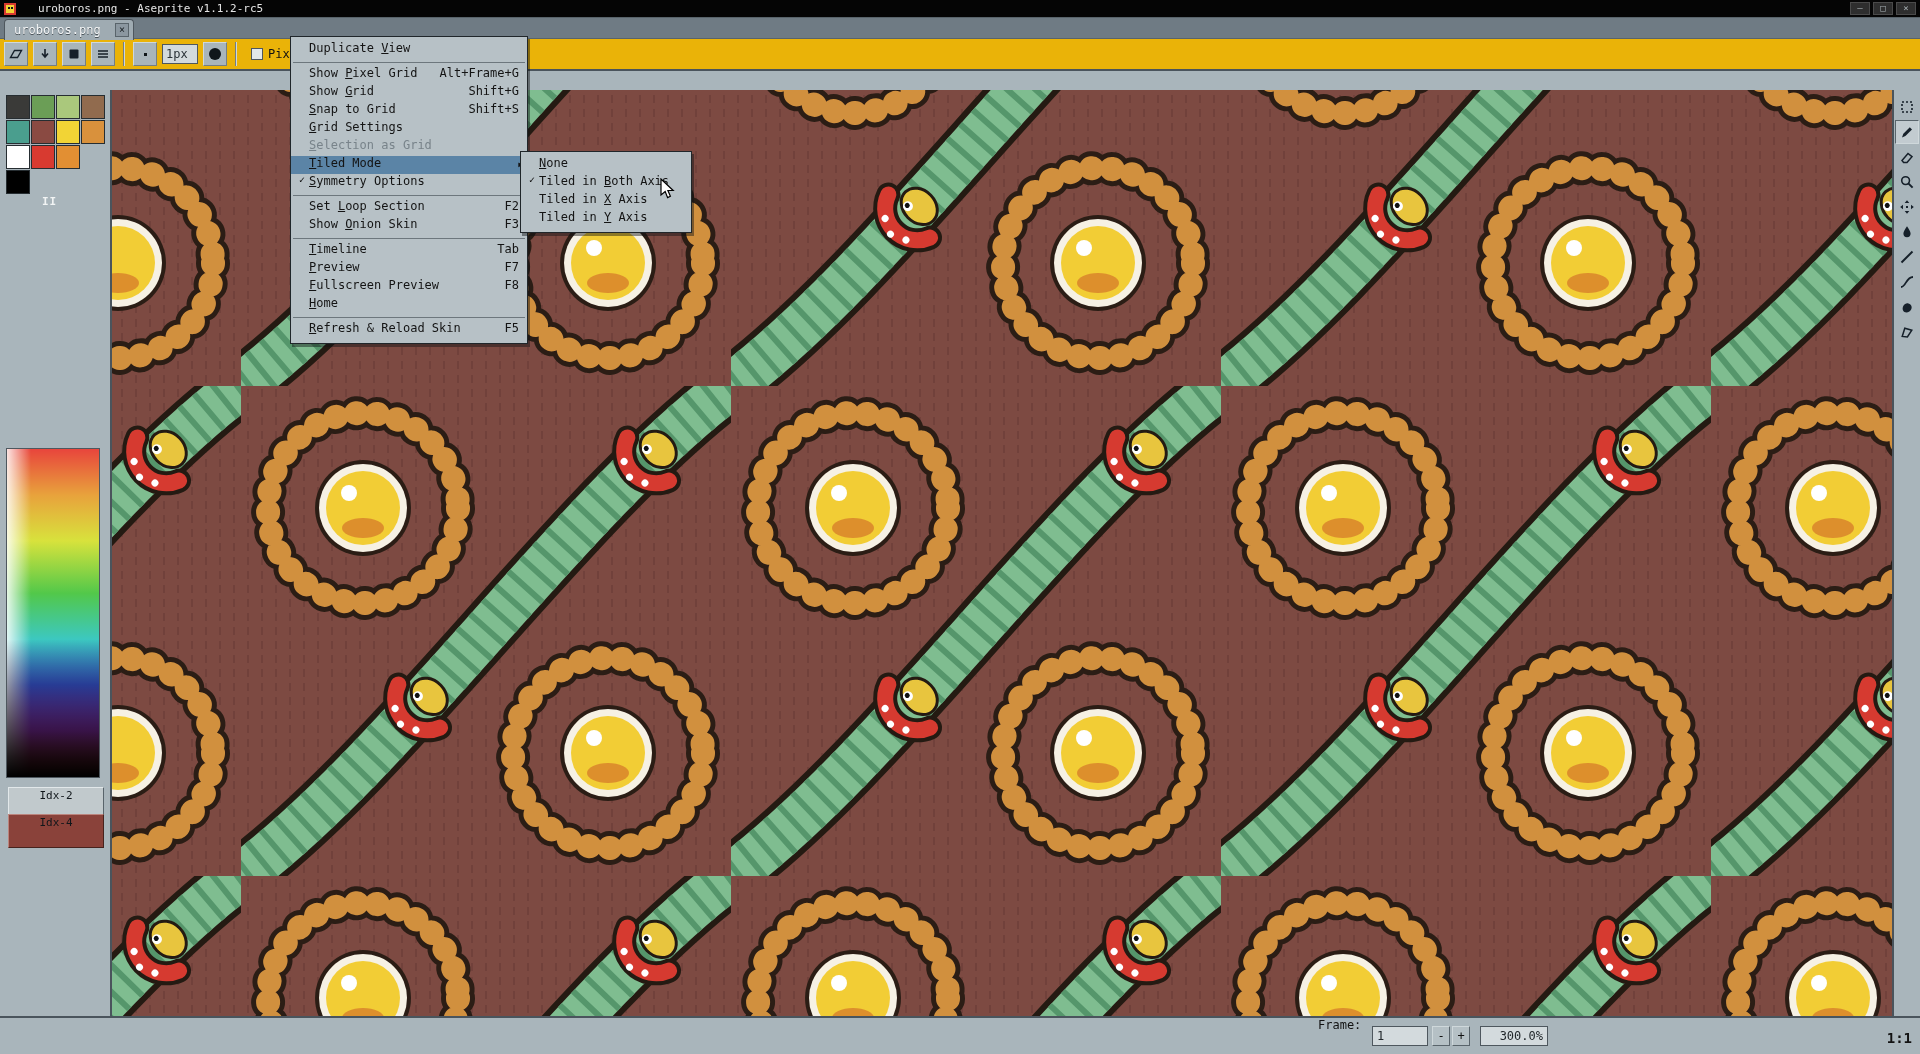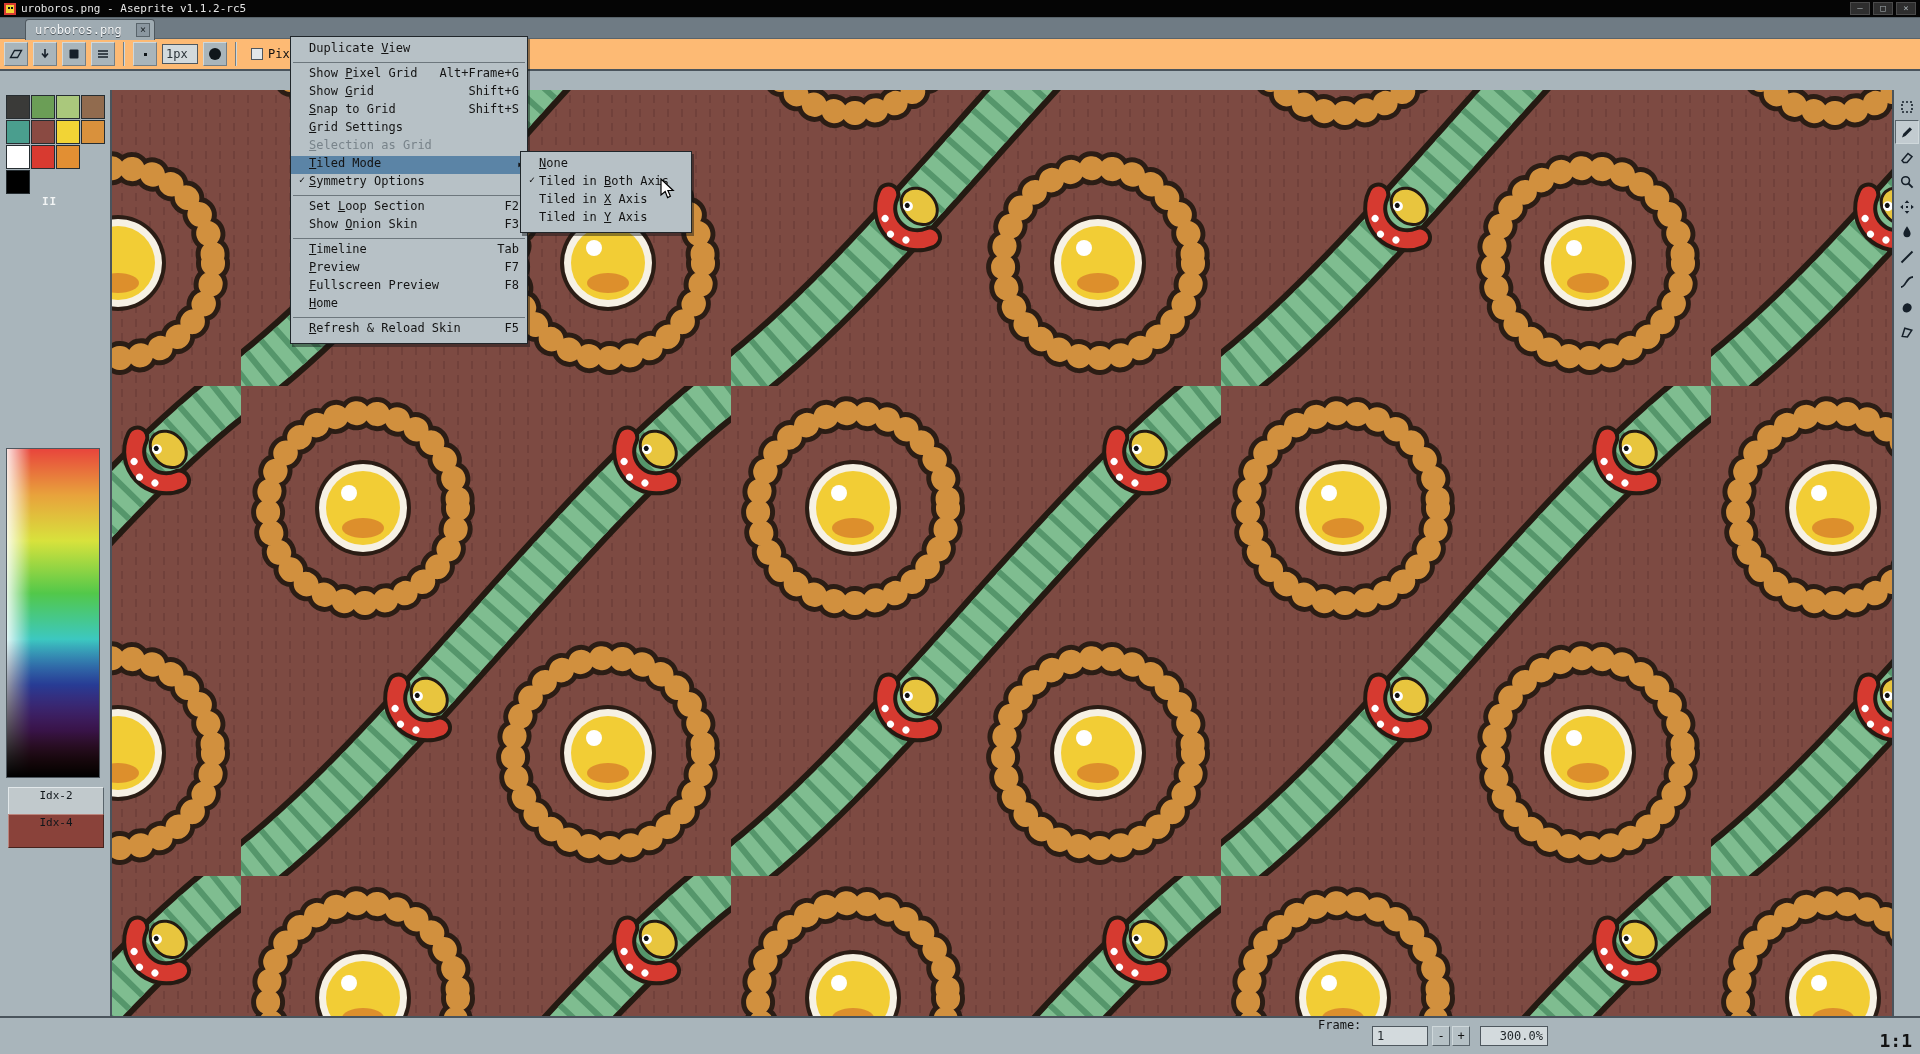--- a/index.html
+++ b/index.html
@@ -2,41 +2,41 @@
 <html><head>
 <meta charset="utf-8">
 <style>
   *{margin:0;padding:0;box-sizing:border-box;}
   html,body{width:1920px;height:1054px;background:#000;overflow:hidden;
     font-family:"DejaVu Sans Mono","DejaVu Sans",monospace;}
   #app{position:relative;width:1920px;height:1054px;background:#a9b5bb;overflow:hidden;}
 
   
   .title-bar{height:17px;background:#050505;color:#e6e6e6;display:flex;align-items:center;
-    gap:5px;padding:0 4px;font-size:11px;}
+    gap:22px;padding:0 4px;font-size:11px;}
   .win-buttons{margin-left:auto;display:flex;gap:3px;}
   .win-btn{width:20px;height:13px;background:#2e2e2e;border:1px solid #4a4a4a;color:#aab2b6;
     font-size:9px;line-height:11px;text-align:center;}
 
   
   .menu-bar{height:19px;background:#a9b5bb;display:flex;padding-left:4px;font-size:12px;color:#121212;}
   .mb-item{padding:0 7px;line-height:19px;white-space:nowrap;}
   .mb-item.open{background:#b7c1c6;box-shadow:inset 1px 1px 0 #59646b;}
 
   
   .tab-bar{height:22px;background:#6f7b84;position:relative;border-top:1px solid #59646b;
     border-bottom:1px solid #59646b;}
   .tab{position:absolute;left:4px;top:1px;width:130px;height:21px;background:#9fabb2;
     border:1px solid #4e575e;border-bottom:none;border-radius:4px 4px 0 0;display:flex;
-    align-items:center;padding:0 4px 0 9px;font-size:12px;color:#f3f5f6;text-shadow:0 1px 0 #4a5258;margin-left:21px;}
+    align-items:center;padding:0 4px 0 9px;font-size:12px;color:#f3f5f6;text-shadow:0 1px 0 #4a5258;}
   .tab-close{margin-left:auto;width:14px;height:14px;background:#8b97a0;border:1px solid #59646b;
     color:#1c2226;font-size:10px;line-height:12px;text-align:center;text-shadow:none;}
 
   
-  .context-bar{height:32px;background:#fdba74;border-bottom:2px solid #4a545c;display:flex;
+  .context-bar{height:32px;background:#eab308;border-bottom:2px solid #4a545c;display:flex;
     align-items:center;gap:5px;padding:0 4px;}
   .cbtn{width:24px;height:24px;background:#a9b5bb;border:1px solid;flex:none;
     border-color:#cfd8db #737e85 #737e85 #cfd8db;display:flex;align-items:center;justify-content:center;}
   .vsep{width:2px;height:24px;border-left:1px solid #737e85;border-right:1px solid #cfd8db;margin:0 3px;flex:none;}
   .size-input{width:36px;height:20px;background:#d3dadd;border:1px solid #4e575e;font-family:inherit;
     font-size:12px;color:#2a3238;padding:0 3px;flex:none;}
   .dot{width:3px;height:3px;background:#10161a;}
   .bigdot{width:12px;height:12px;border-radius:50%;background:#10161a;}
   .checkbox{width:12px;height:12px;background:#e2e7e9;border:1px solid #4e575e;flex:none;margin-left:6px;}
   .cb-label{font-size:12px;color:#121212;white-space:nowrap;}
@@ -73,21 +73,21 @@
   .status-bar{position:absolute;left:0;right:0;bottom:0;height:38px;background:#a9b5bb;
     border-top:2px solid #4a545c;font-size:12px;color:#121212;}
   .frame-label{position:absolute;left:1318px;top:0;}
   .num-input{position:absolute;height:20px;background:#d3dadd;border:1px solid #4e575e;
     font-family:inherit;font-size:12px;color:#22282c;padding:0 4px;}
   #frame-input{left:1372px;top:8px;width:56px;}
   .spin-btn{position:absolute;top:8px;width:18px;height:20px;background:#b5c0c5;border:1px solid;
     border-color:#cfd8db #59646b #59646b #cfd8db;text-align:center;line-height:18px;font-size:12px;}
   #btn-dec{left:1432px;} #btn-inc{left:1452px;}
   #zoom-input{left:1480px;top:8px;width:68px;text-align:right;}
-  .ratio{position:absolute;right:8px;top:12px;font-weight:bold;font-size:18px;}
+  .ratio{position:absolute;right:8px;top:12px;font-weight:bold;font-size:14px;}
 
   
   .menu-popup{position:absolute;z-index:50;background:#b7c1c6;border:1px solid #20262a;
     box-shadow:2px 3px 0 rgba(15,18,20,.45);padding:4px 0;}
   #view-menu{left:290px;top:36px;width:238px;}
   #tiled-submenu{left:520px;top:151px;width:172px;}
   .mi{height:18px;display:flex;align-items:flex-start;padding:0 8px 0 4px;font-size:12px;color:#141414;position:relative;}
   .mi .chk{width:14px;flex:none;text-align:center;font-size:10px;}
   .mi .lbl{white-space:nowrap;}
   .mi .short{margin-left:auto;padding-left:12px;white-space:nowrap;}

